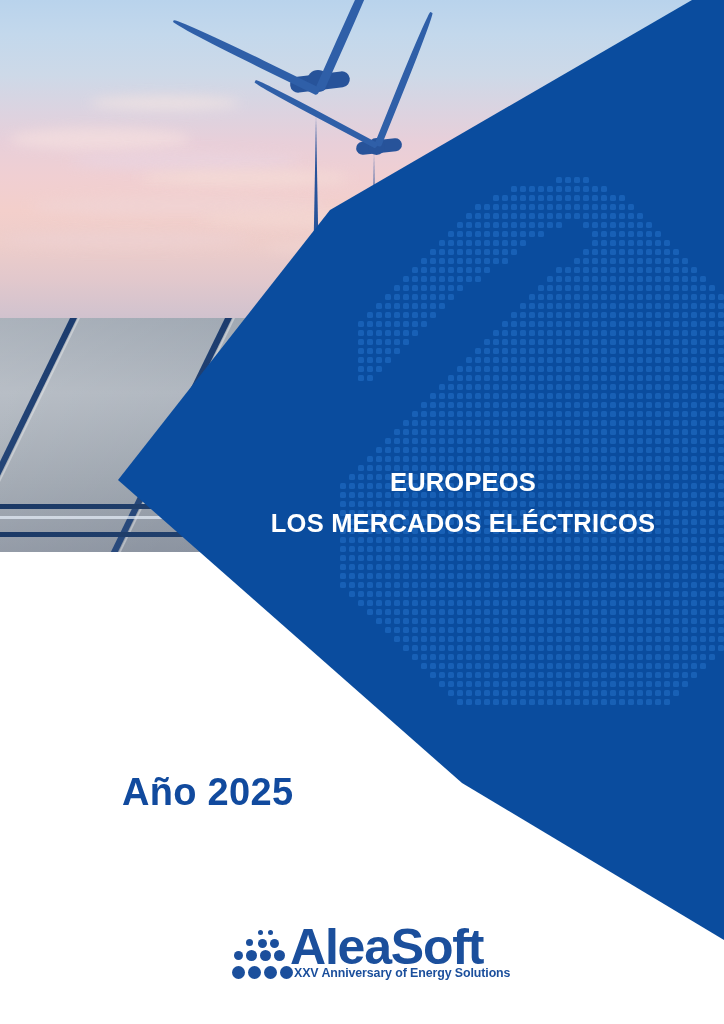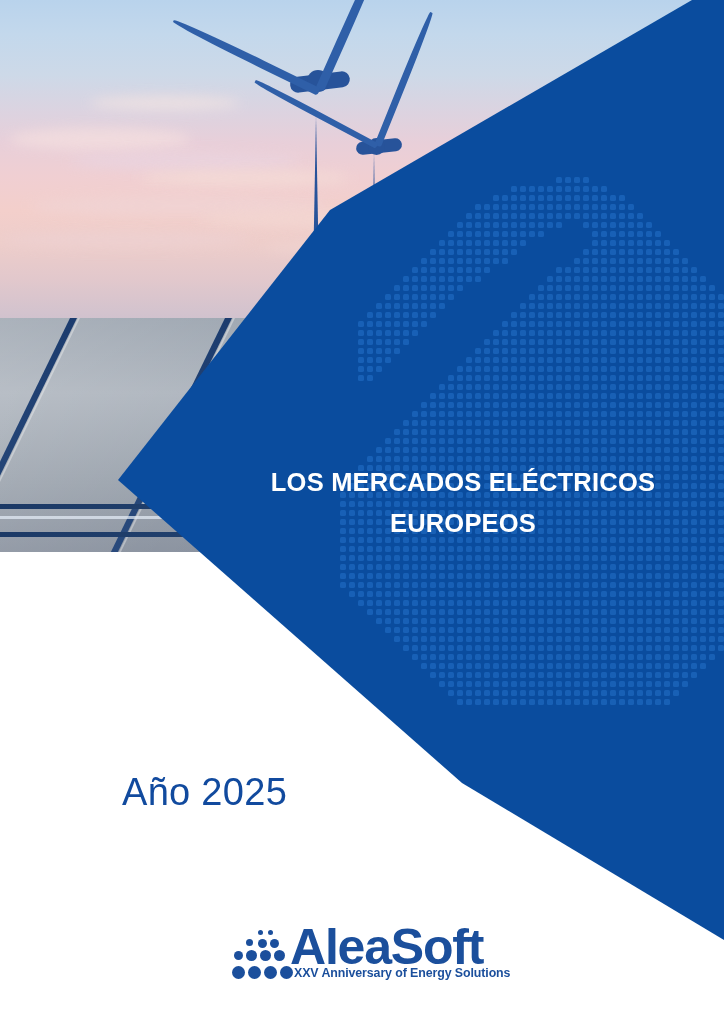--- a/index.html
+++ b/index.html
@@ -164,21 +164,21 @@
     line-height: 41px;
     letter-spacing: .2px;
   }
   .title-block div { white-space: nowrap; }
 
   .year {
     position: absolute;
     left: 122px; top: 771px;
     color: #114a9e;
     font-size: 38px;
-    font-weight: normal;
+    font-weight: bold;
     letter-spacing: .3px;
   }
 
   
   .logo {
     position: absolute;
     left: 232px; top: 922px;
     width: 280px; height: 70px;
   }
   .logo-dots { position: absolute; left: 0; top: 8px; width: 62px; height: 56px; }
@@ -2203,22 +2203,22 @@
         <span style="left: 279px; top: 531px;"></span>
         <span style="left: 288px; top: 531px;"></span>
         <span style="left: 297px; top: 531px;"></span>
         <span style="left: 306px; top: 531px;"></span>
         <span style="left: 315px; top: 531px;"></span>
         <span style="left: 324px; top: 531px;"></span>
       </div>
   </div>
 
   <div class="title-block">
+    <div>EUROPEOS</div>
     <div>LOS MERCADOS ELÉCTRICOS</div>
-    <div>EUROPEOS</div>
   </div>
 
   <div class="year">Año 2025</div>
 
   <div class="logo">
     <div class="logo-dots" id="logo-dots">
         <i style="left: 26px; top: 0px; width: 5px; height: 5px;"></i>
         <i style="left: 36px; top: 0px; width: 5px; height: 5px;"></i>
         <i style="left: 14px; top: 9px; width: 7px; height: 7px;"></i>
         <i style="left: 26px; top: 9px; width: 9px; height: 9px;"></i>

